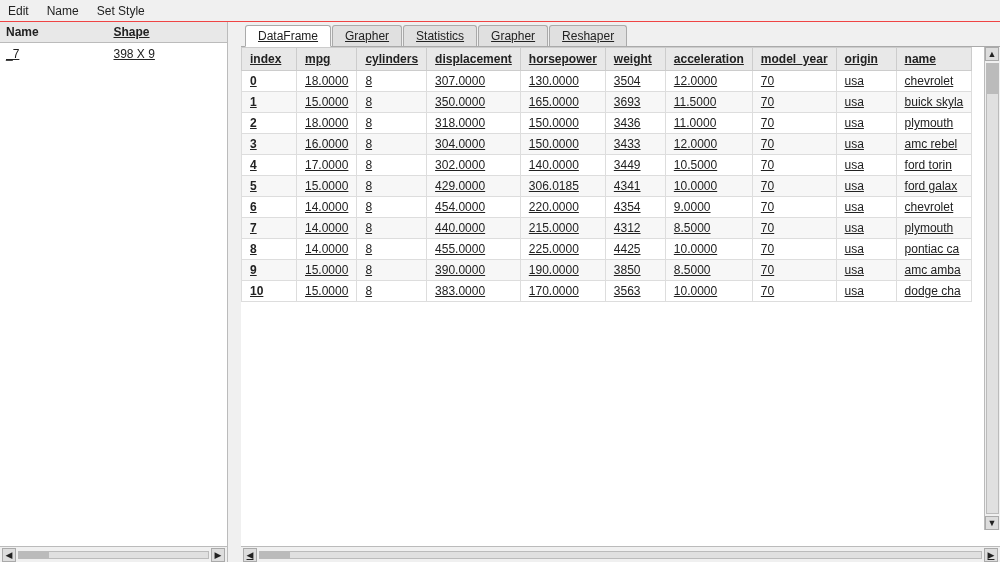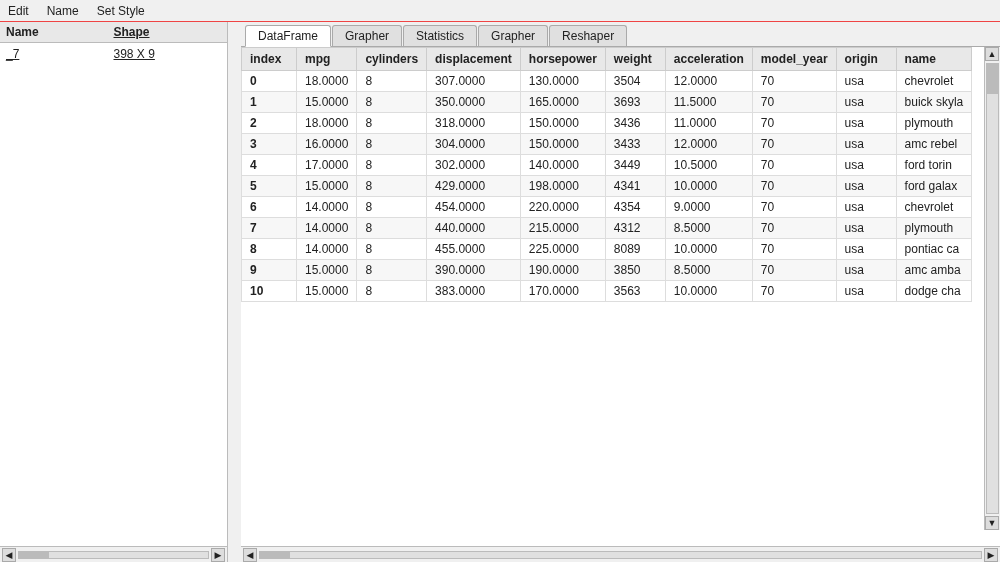--- a/index.html
+++ b/index.html
@@ -53,20 +53,21 @@
     }
     .scroll-arrow { width: 14px; height: 14px; background: #ddd; border: 1px solid #aaa; display: flex; align-items: center; justify-content: center; cursor: pointer; font-size: 9px; }
     .scroll-track { flex: 1; height: 8px; background: #e0e0e0; border: 1px solid #bbb; margin: 0 2px; }
     .scroll-thumb { width: 30px; height: 100%; background: #bbb; }
 
     #right-panel {
       flex: 1;
       display: flex;
       flex-direction: column;
       background: #fff;
+      text-decoration: underline;
     }
 
     #tabs {
       display: flex;
       border-bottom: 1px solid #aaa;
       background: #f0f0f0;
       padding-top: 3px;
       padding-left: 4px;
       gap: 1px;
     }
@@ -263,21 +264,21 @@
                 <td>10.5000</td>
                 <td>70</td>
                 <td>usa</td>
                 <td>ford torin</td>
               </tr>
               <tr>
                 <td>5</td>
                 <td>15.0000</td>
                 <td>8</td>
                 <td>429.0000</td>
-                <td>198.0000</td>
+                <td>306.0185</td>
                 <td>4341</td>
                 <td>10.0000</td>
                 <td>70</td>
                 <td>usa</td>
                 <td>ford galax</td>
               </tr>
               <tr>
                 <td>6</td>
                 <td>14.0000</td>
                 <td>8</td>
@@ -300,21 +301,21 @@
                 <td>70</td>
                 <td>usa</td>
                 <td>plymouth</td>
               </tr>
               <tr>
                 <td>8</td>
                 <td>14.0000</td>
                 <td>8</td>
                 <td>455.0000</td>
                 <td>225.0000</td>
-                <td>8089</td>
+                <td>4425</td>
                 <td>10.0000</td>
                 <td>70</td>
                 <td>usa</td>
                 <td>pontiac ca</td>
               </tr>
               <tr>
                 <td>9</td>
                 <td>15.0000</td>
                 <td>8</td>
                 <td>390.0000</td>

